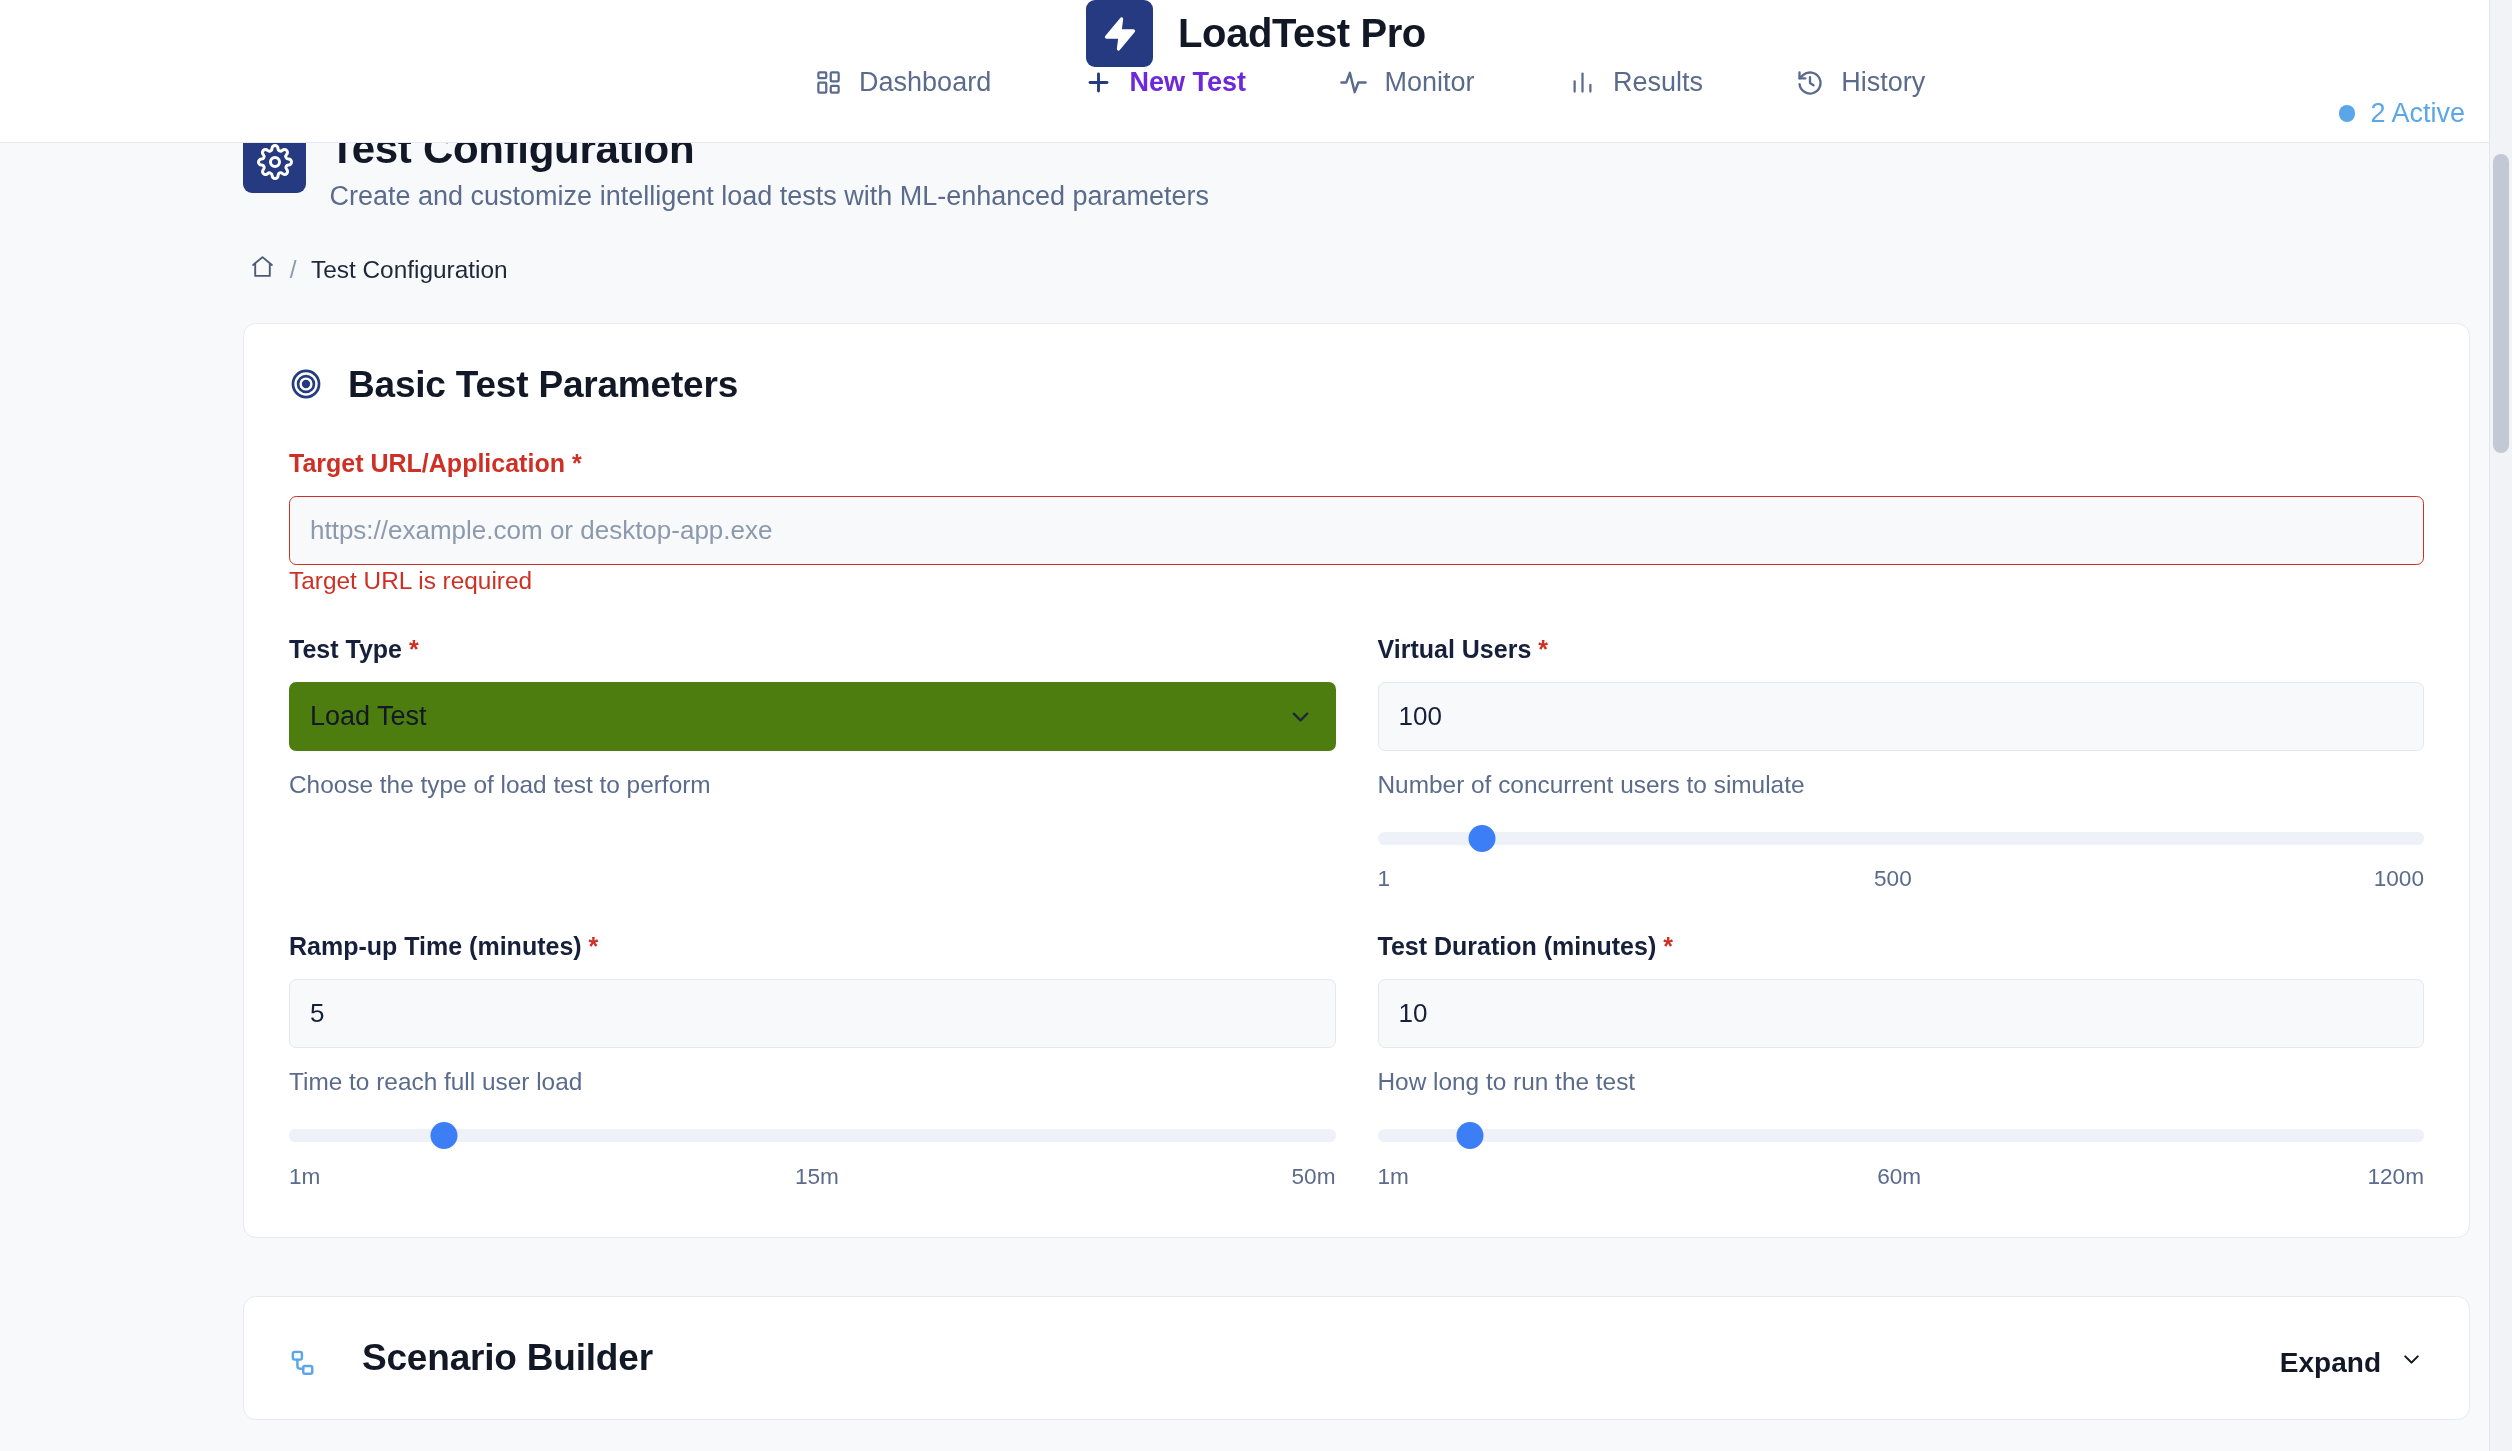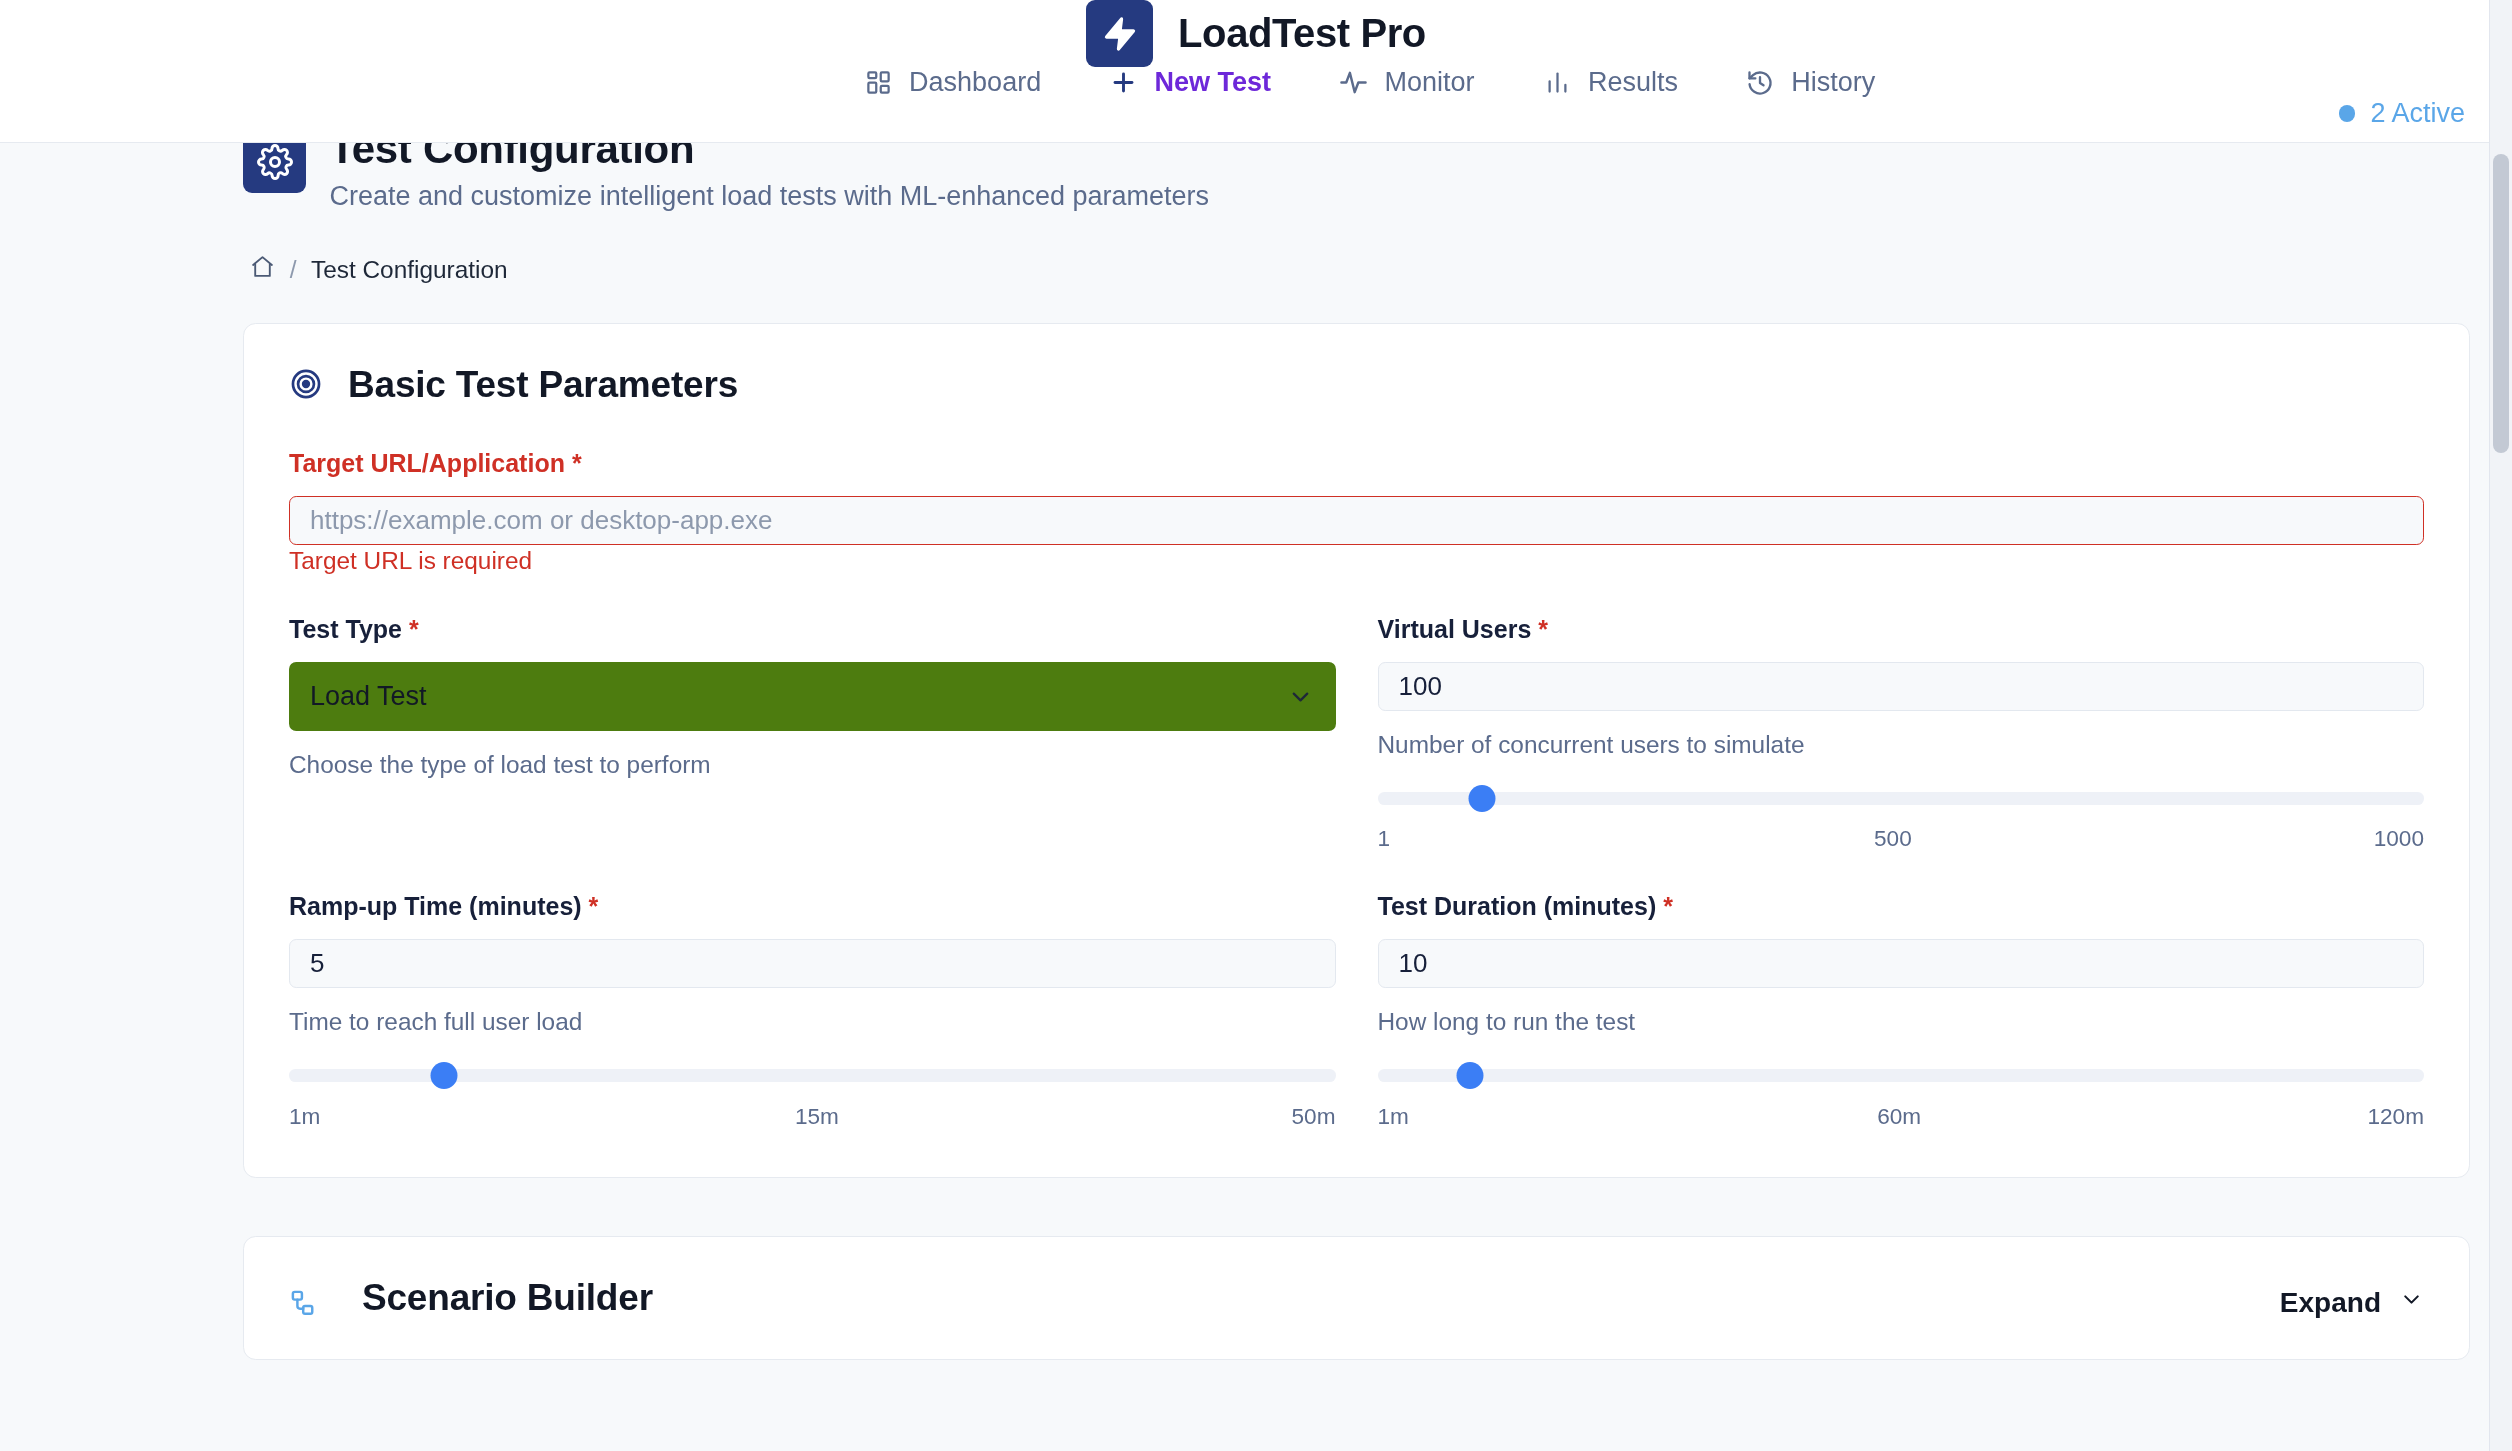--- a/index.html
+++ b/index.html
@@ -29,21 +29,21 @@
     border-radius: 9px;
     display: flex; align-items: center; justify-content: center;
   }
   .brand-name {
     font-size: 40px; font-weight: 700; color: #121826;
     letter-spacing: -0.4px; white-space: nowrap;
   }
 
   .nav-links {
     display: flex; align-items: center;
-    gap: 67px;
+    gap: 92px;
     margin-left: 226px;
   }
   .nav-link {
     display: flex; align-items: center; gap: 15.4px;
     font-size: 27px; color: #5b6b8c; font-weight: 500;
     white-space: nowrap; cursor: pointer;
   }
   .nav-link.active { color: #6d28d9; font-weight: 700; }
   .nav-icon { display: flex; align-items: center; justify-content: center; width: 31px; height: 31px; }
 
@@ -105,21 +105,21 @@
 
   
   .field-label {
     font-size: 25px; font-weight: 700; color: #17203a;
     margin-bottom: 18px; display: block;
   }
   .field-label.error { color: #cf3025; font-weight: 700; }
   .req { color: #cf3025; font-weight: 700; }
 
   .text-input {
-    width: 100%; height: 49px;
+    width: 100%; height: 69px;
     background: #f7f9fb;
     border: 1.8px solid #e3e8ef;
     border-radius: 7.2px;
     font-family: "Liberation Sans", sans-serif;
     font-size: 26px; color: #17203a;
     padding: 0 20px;
     outline: none;
   }
   .text-input::placeholder { color: #8d99ad; }
   .text-input.error { border-color: #cf3025; }

